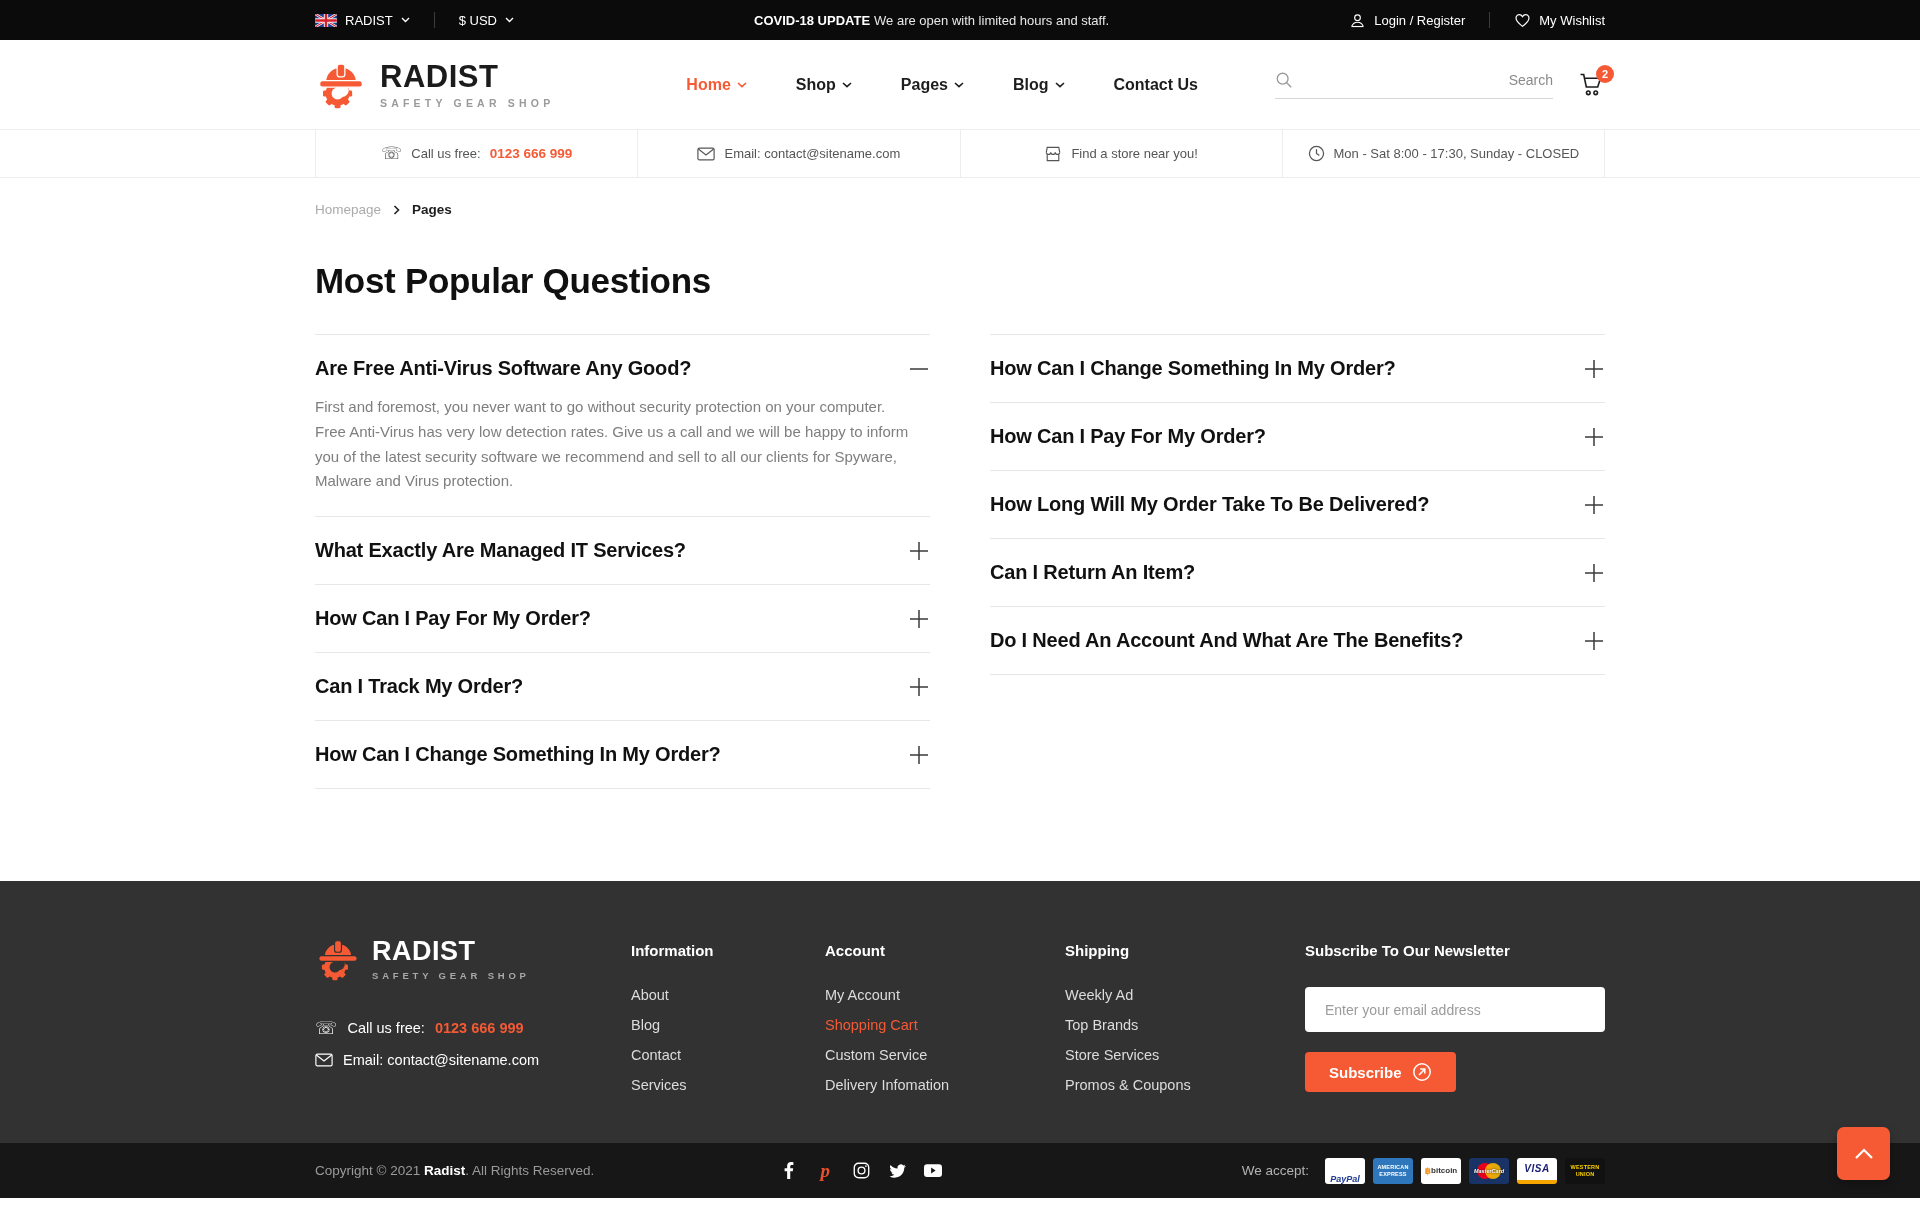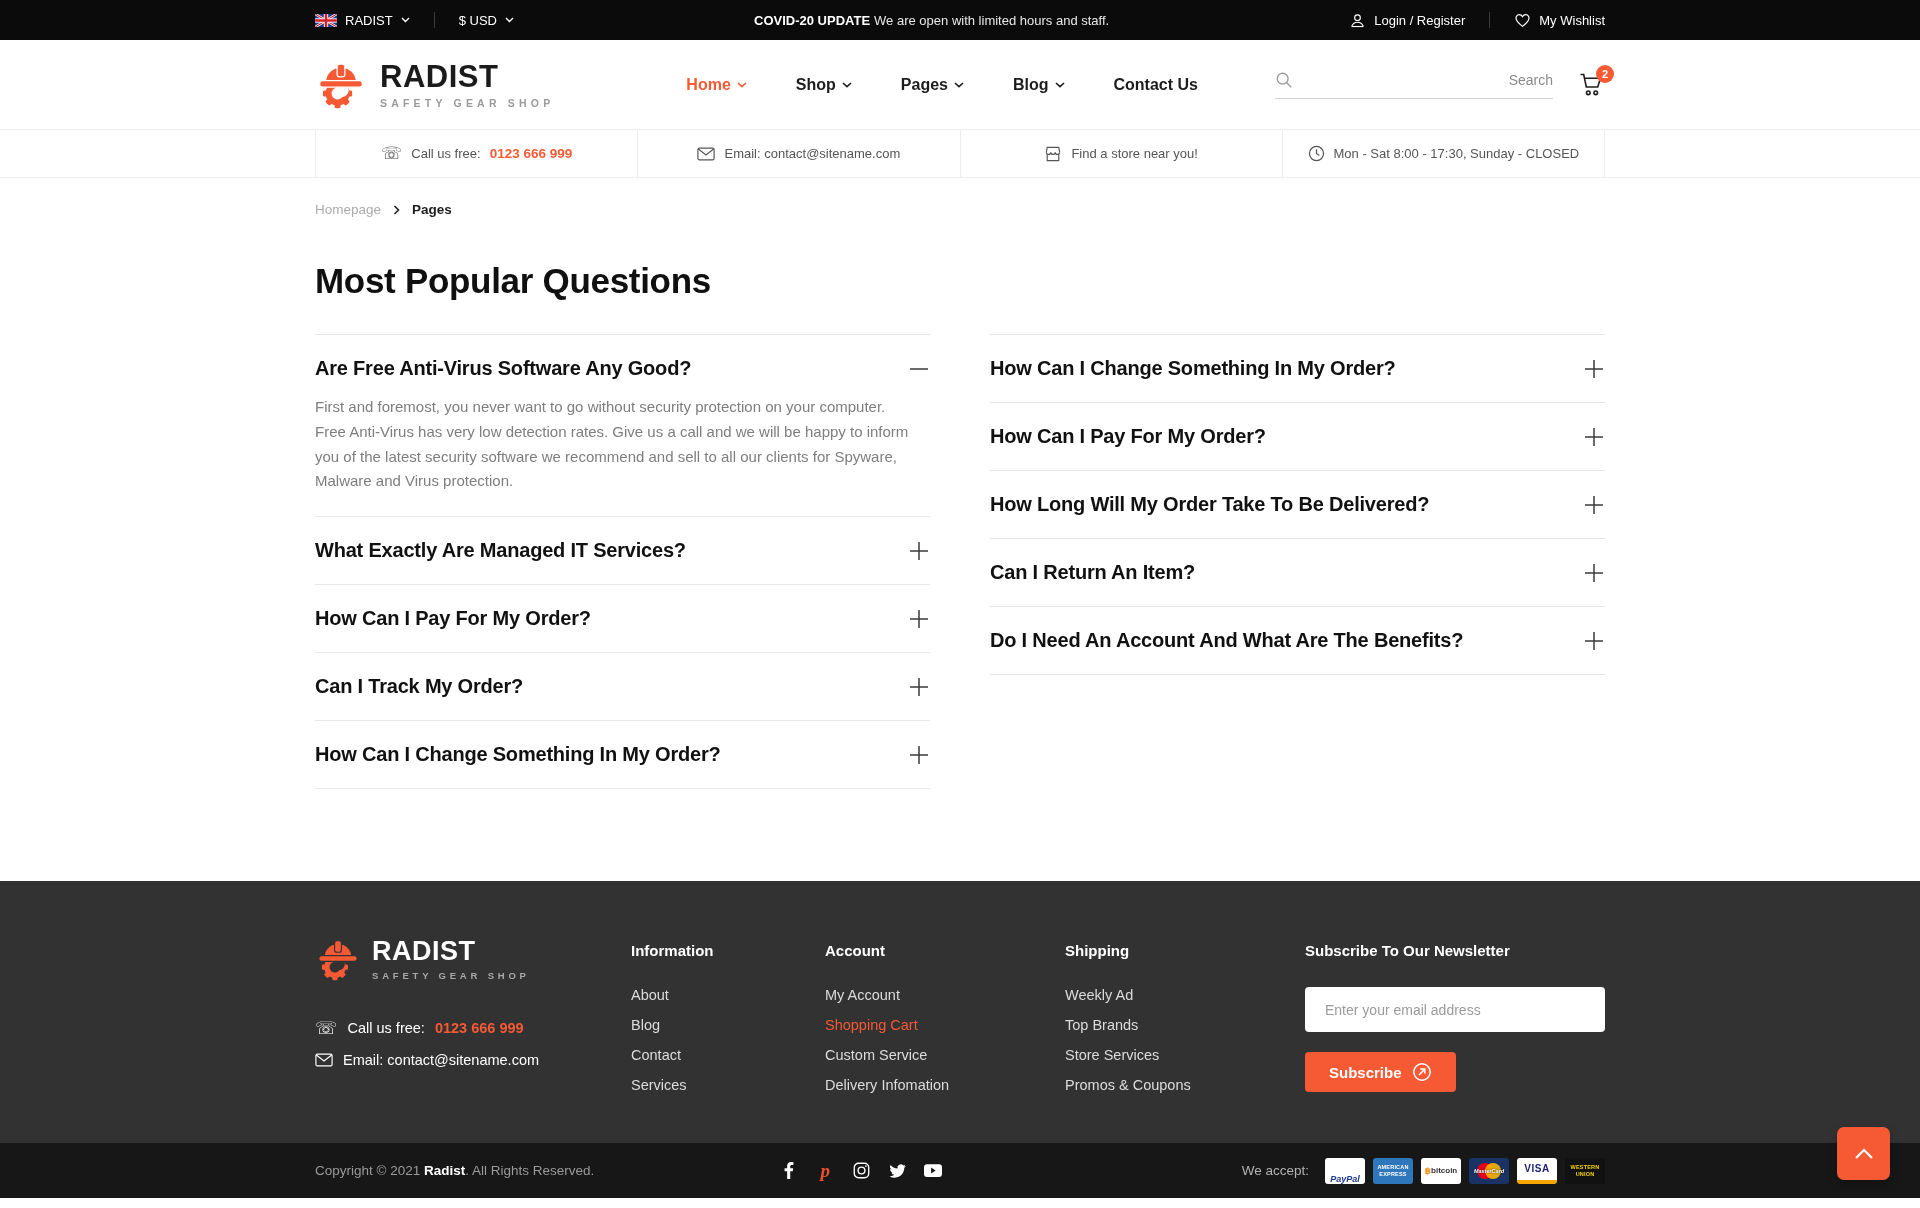--- a/index.html
+++ b/index.html
@@ -86,21 +86,21 @@
   .social { display:flex; align-items:center; gap:14px; flex:1; }
   .social-icon { width:22px; height:22px; display:flex; align-items:center; justify-content:center; cursor:pointer; color:#fff; font-size:15px; font-weight:700; }
   .social-icon.pinterest { color:#e8502e; font-family:"Liberation Serif",serif; font-style:italic; font-size:19px; }
   .accept { display:flex; align-items:center; gap:8px; justify-content:flex-end; }
   .accept-label { color:#b3b3b3; font-size:13.5px; margin-right:8px; }
   .pay-badge { width:40px; height:26px; border-radius:3px; display:flex; align-items:center; justify-content:center; overflow:hidden; position:relative; }
   .pay-paypal { background:#fff;align-items:flex-end; } .pay-paypal span { font-size:9px; font-weight:700; font-style:italic; color:#1f3a8f; }
   .pay-amex { background:#2e77bc; } .pay-amex span { font-size:5.5px; font-weight:700; color:#fff; text-align:center; line-height:1.25; letter-spacing:0.2px; }
   .pay-bitcoin { background:#fff; } .pay-bitcoin .sym { color:#f7931a; font-weight:700; font-size:9px; } .pay-bitcoin .txt { color:#333; font-weight:700; font-size:8px; }
   .pay-mc { background:#1a3366; } .pay-mc .c1 { position:absolute; left:8px; top:5px; width:16px; height:16px; border-radius:50%; background:#eb001b; } .pay-mc .c2 { position:absolute; right:8px; top:5px; width:16px; height:16px; border-radius:50%; background:#f7b600; opacity:0.9; } .pay-mc span { position:relative; color:#fff; font-size:5.5px; font-weight:700; font-style:italic; text-shadow:0 0 2px #000; }
-  .pay-visa { background:#fff; border-bottom:4px solid #f7a600; } .pay-visa span { font-size:10px; font-weight:700; color:#1a1f71; letter-spacing:0.5px; }
+  .pay-visa { background:#fff; border-bottom:4px solid #f7a600; } .pay-visa span { font-size:10px; font-weight:700; font-style:italic; color:#1a1f71; letter-spacing:0.5px; }
   .pay-wu { background:#111; } .pay-wu span { font-size:5.5px; font-weight:700; color:#fdd200; text-align:center; line-height:1.25; letter-spacing:0.2px; }
 
   .scroll-top { position:absolute; right:30px; bottom:28px; width:53px; height:53px; background:#f55a34; border:none; border-radius:7px; display:flex; align-items:center; justify-content:center; cursor:pointer; box-shadow:0 4px 10px rgba(0,0,0,0.25); }
 
   svg { display:block; }
 </style>
 </head>
 <body>
 
 <div class="topbar">
@@ -129,21 +129,21 @@
       <div class="tb-item">
         <span>$ USD</span>
         <span class="chev">
             <svg width="9" height="6" viewBox="0 0 9 6">
               <polyline points="1,1 4.5,4.5 8,1" fill="none" stroke="#fff" stroke-width="1.4"></polyline>
             </svg>
           </span>
       </div>
     </div>
     <div class="tb-notice">
-      <b>COVID-20 UPDATE</b><span>We are open with limited hours and staff.</span>
+      <b>COVID-18 UPDATE</b><span>We are open with limited hours and staff.</span>
     </div>
     <div class="tb-group">
       <div class="tb-item">
         <span>
             <svg width="17" height="17" viewBox="0 0 24 24" fill="none" stroke="#fff" stroke-width="1.6">
               <circle cx="12" cy="8" r="4"></circle>
               <path d="M4 20c1.5-4 5-5.5 8-5.5s6.5 1.5 8 5.5"></path>
               <path d="M3.5 20.5h17"></path>
             </svg>
           </span>

